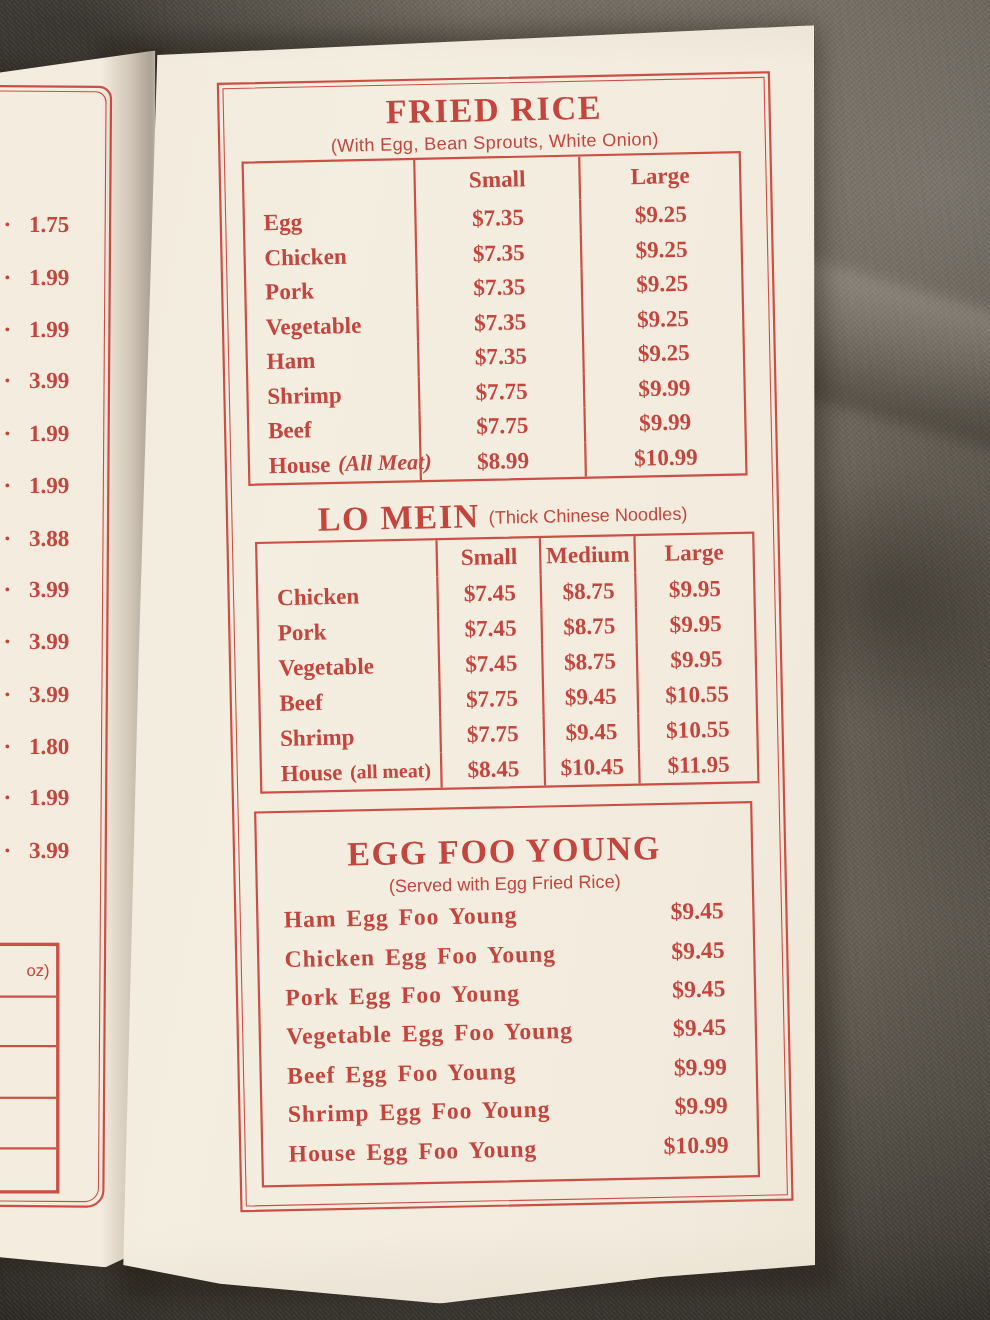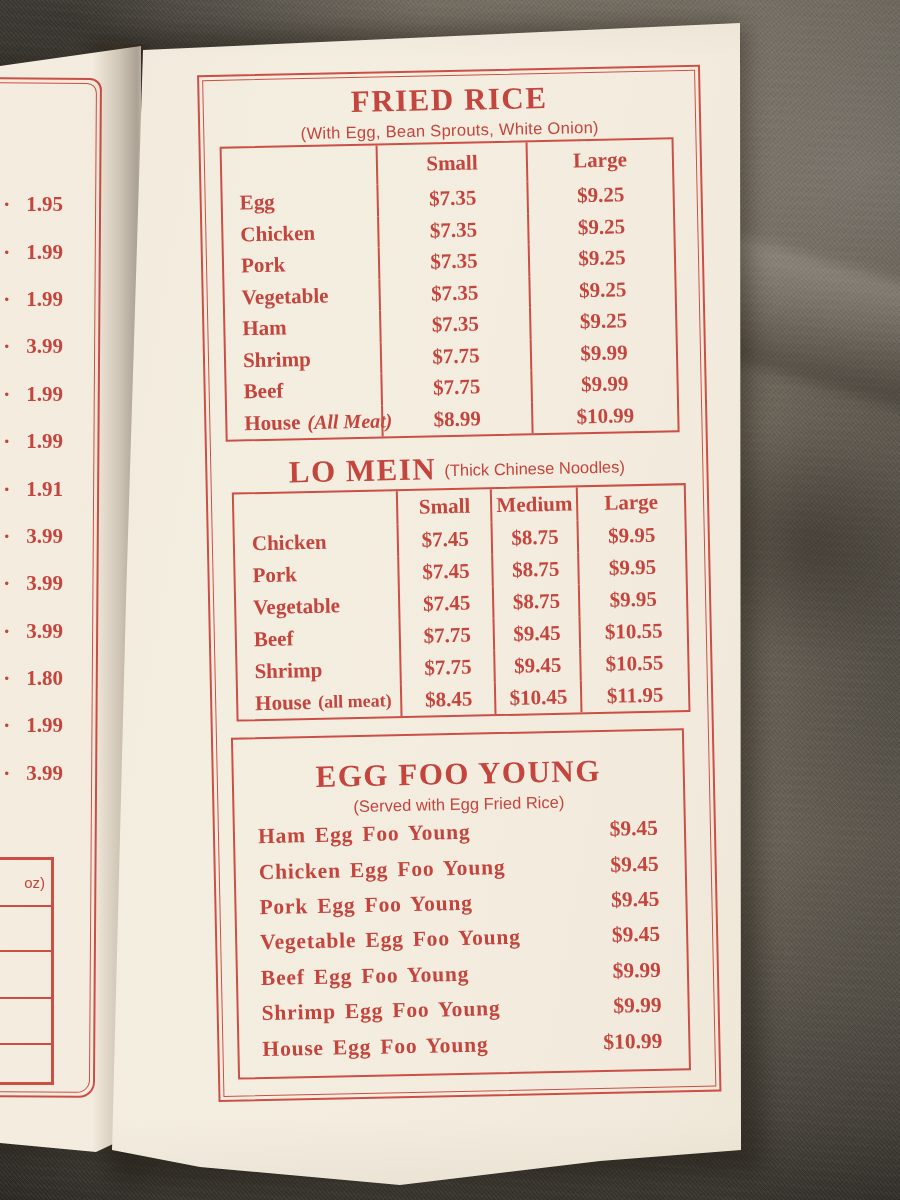--- a/index.html
+++ b/index.html
@@ -117,21 +117,21 @@
   <div class="crease crease-1"></div>
   <div class="crease crease-2"></div>
   <div class="page-shadow"></div>
   <div class="page-shadow-left"></div>
 
   <section class="paper-left">
     <div class="lp-frame"></div>
     <ul class="lp-prices" id="lp-prices">
         <li>
           <span class="dots">· ·</span>
-          <span class="lp-p">1.95</span>
+          <span class="lp-p">1.75</span>
         </li>
         <li>
           <span class="dots">· ·</span>
           <span class="lp-p">1.99</span>
         </li>
         <li>
           <span class="dots">· ·</span>
           <span class="lp-p">1.99</span>
         </li>
         <li>
@@ -141,21 +141,21 @@
         <li>
           <span class="dots">·</span>
           <span class="lp-p">1.99</span>
         </li>
         <li>
           <span class="dots">·</span>
           <span class="lp-p">1.99</span>
         </li>
         <li>
           <span class="dots">·</span>
-          <span class="lp-p">1.91</span>
+          <span class="lp-p">3.88</span>
         </li>
         <li>
           <span class="dots">·</span>
           <span class="lp-p">3.99</span>
         </li>
         <li>
           <span class="dots">·</span>
           <span class="lp-p">3.99</span>
         </li>
         <li>

